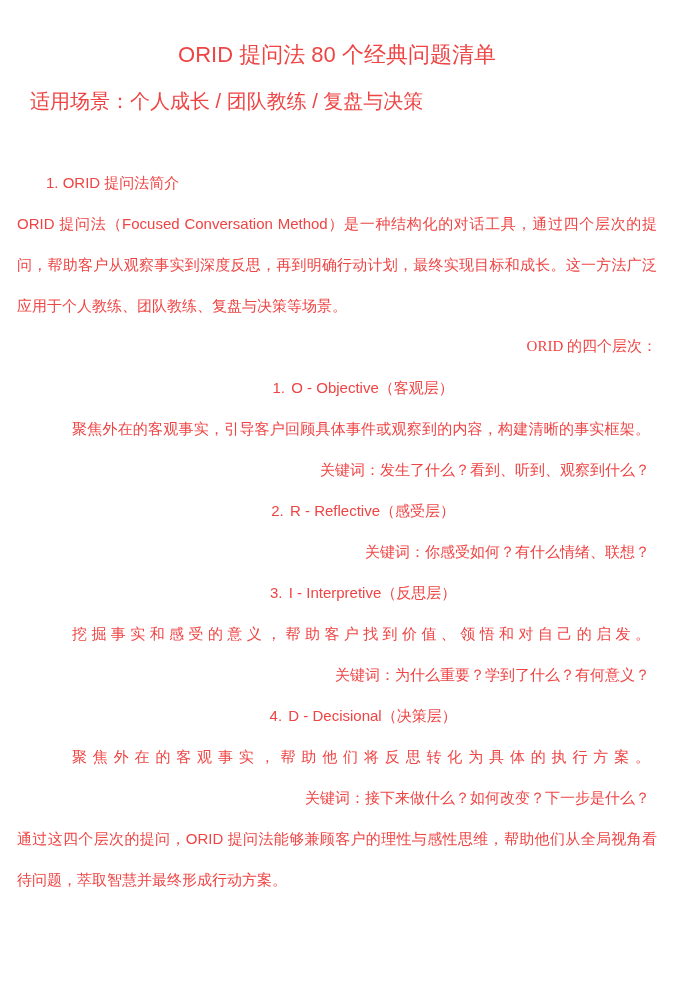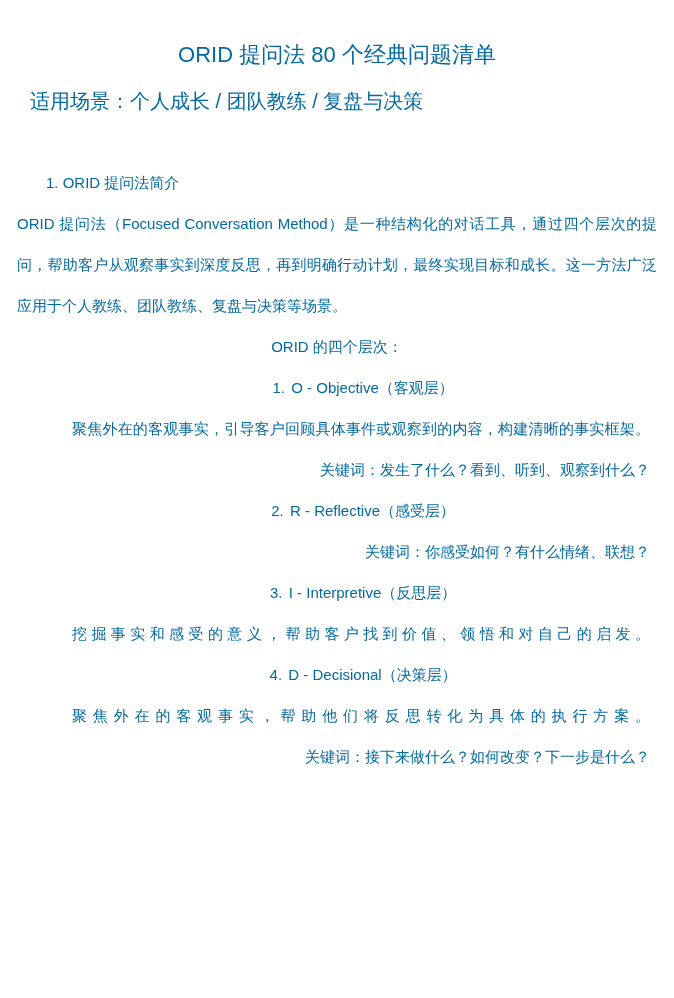--- a/index.html
+++ b/index.html
@@ -5,21 +5,21 @@
   html, body {
     margin: 0;
     padding: 0;
     background: #ffffff;
   }
   .page {
     position: relative;
     width: 674px;
     height: 998px;
     background: #ffffff;
-    color: #0369a1;
+    color: #ef4444;
     font-family: "Liberation Sans", "DejaVu Sans", sans-serif;
     overflow: hidden;
   }
   .doc-title {
     font-size: 22px;
     line-height: 30px;
     font-weight: 400;
     text-align: center;
     margin: 40px 30px 0;
   }
@@ -38,21 +38,22 @@
   .heading {
     margin: 0 46px;
     font-size: 15px;
     font-weight: 400;
   }
   .para {
     margin: 0 17px;
     text-align: justify;
   }
   .para.plain {
-    text-align: center;
+    text-align: right;
+    font-family: Liberation Serif, serif;
   }
   .list-item {
     margin: 0 24px 0 70px;
     text-align: center;
   }
   .list-num {
     display: inline-block;
     width: 25px;
   }
   .sub {
@@ -89,22 +90,24 @@
 
     <div class="list-item">
       <span class="list-num">2.</span><span>R - Reflective（感受层）</span>
     </div>
     <div class="sub">关键词：你感受如何？有什么情绪、联想？</div>
 
     <div class="list-item">
       <span class="list-num">3.</span><span>I - Interpretive（反思层）</span>
     </div>
     <div class="sub fill">挖掘事实和感受的意义，帮助客户找到价值、领悟和对自己的启发。</div>
+    <div class="sub">关键词：为什么重要？学到了什么？有何意义？</div>
 
     <div class="list-item">
       <span class="list-num">4.</span><span>D - Decisional（决策层）</span>
     </div>
     <div class="sub fill">聚焦外在的客观事实，帮助他们将反思转化为具体的执行方案。</div>
     <div class="sub">关键词：接下来做什么？如何改变？下一步是什么？</div>
 
+    <div class="para">通过这四个层次的提问，ORID 提问法能够兼顾客户的理性与感性思维，帮助他们从全局视角看待问题，萃取智慧并最终形成行动方案。</div>
 
   </div>
 </div>
 
 </body></html>

